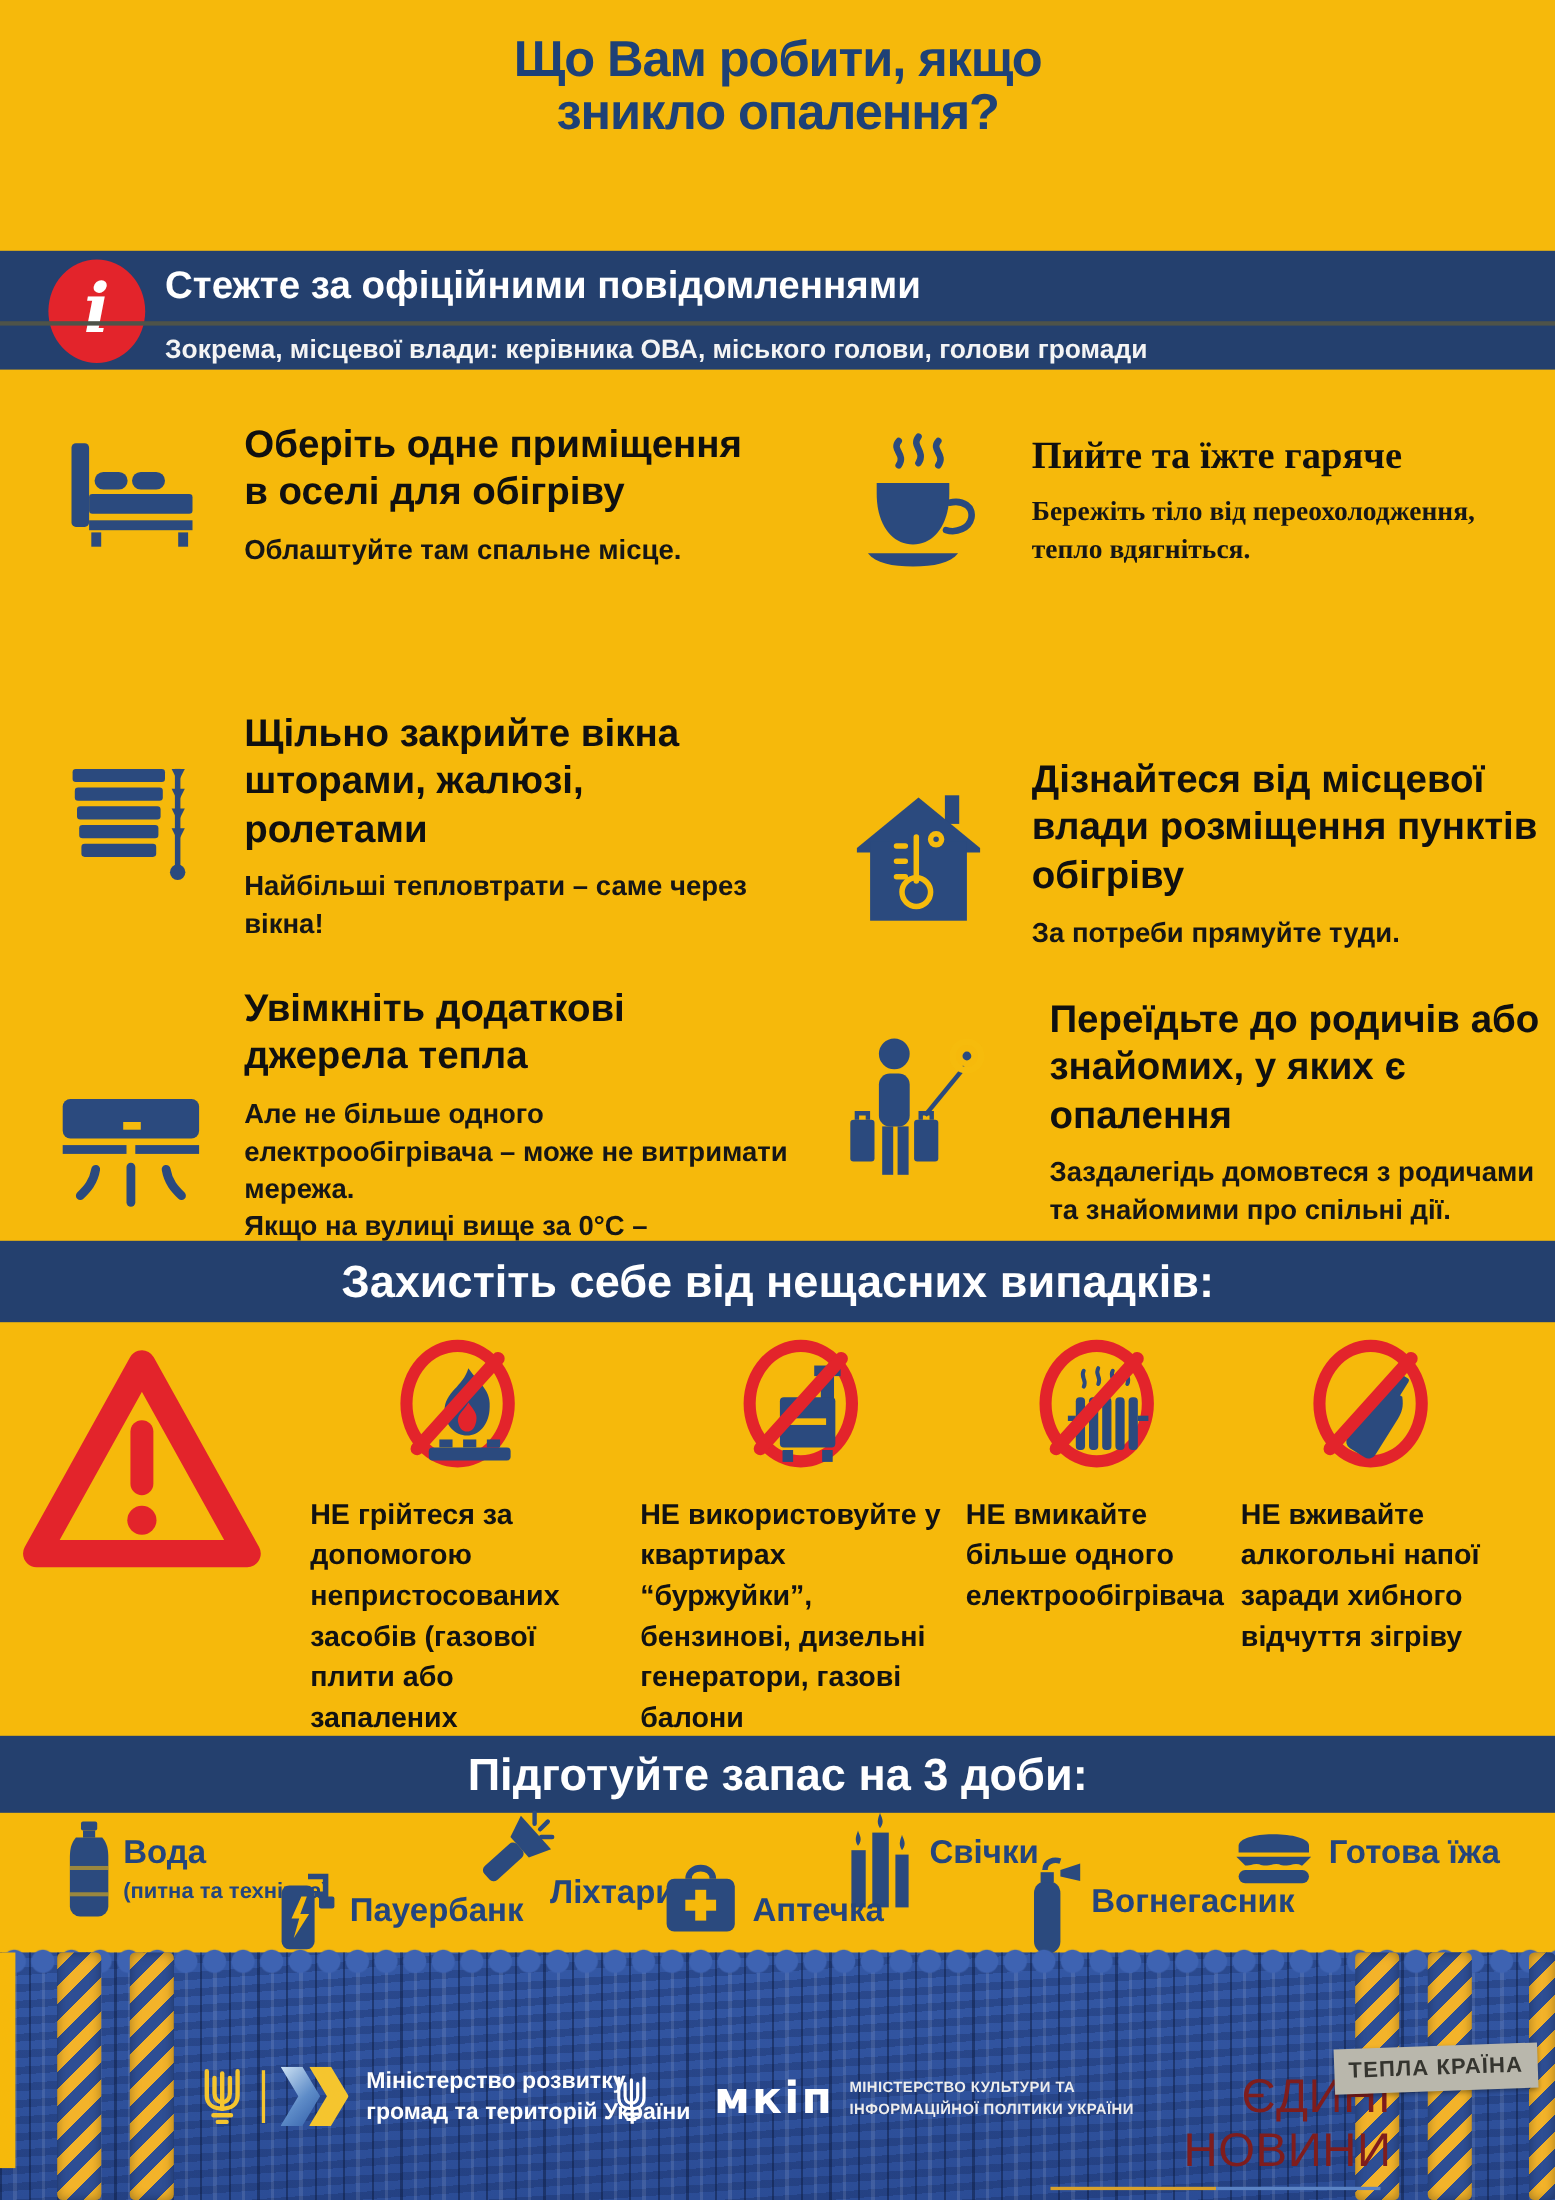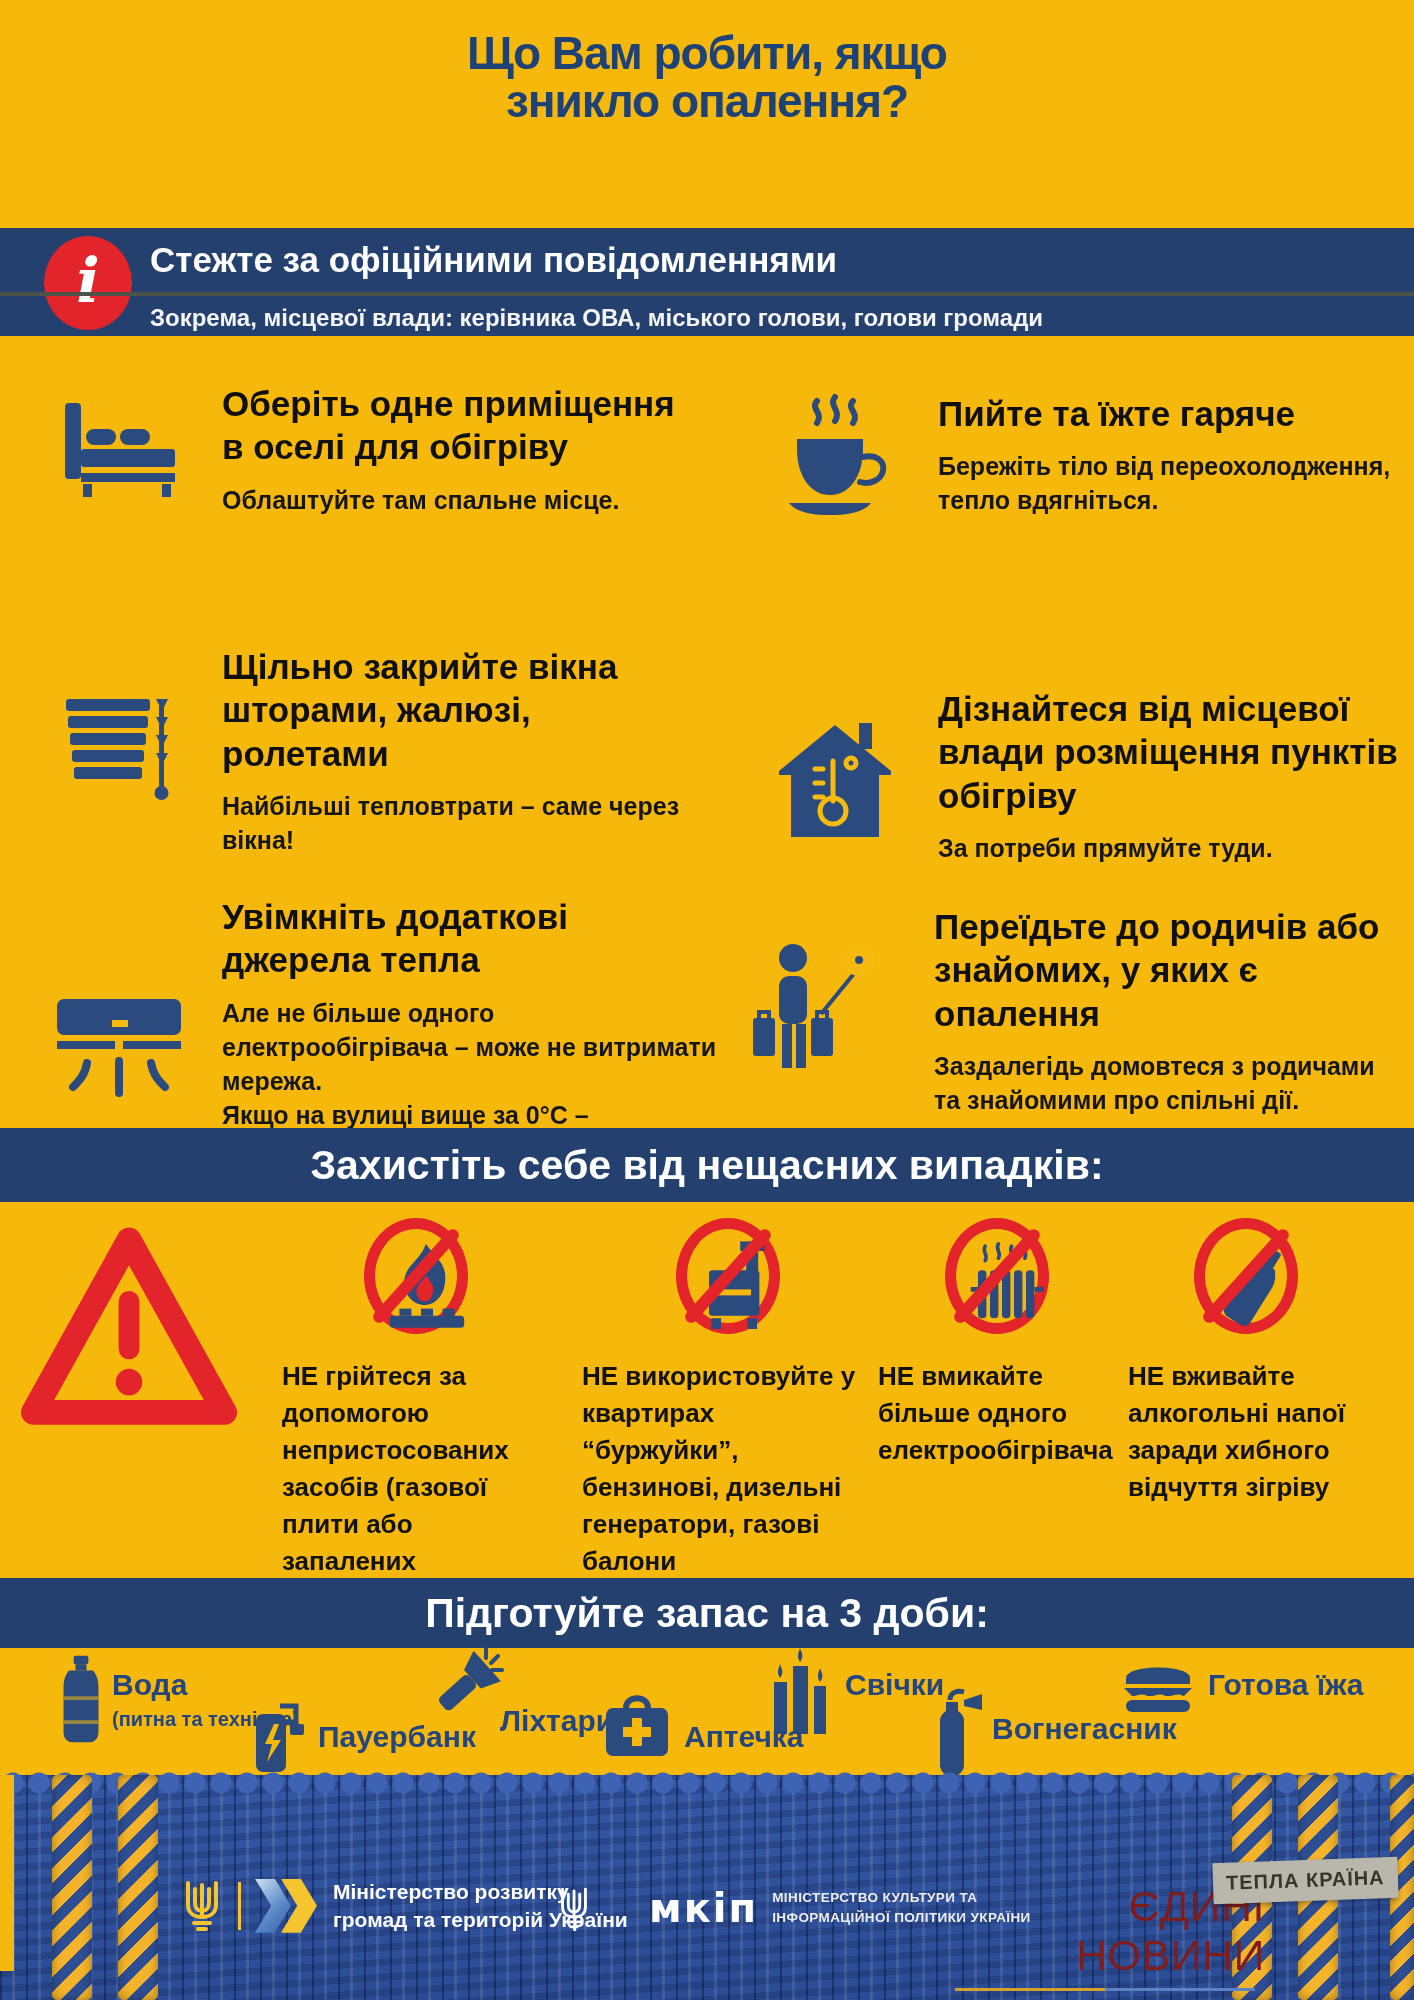--- a/index.html
+++ b/index.html
@@ -116,21 +116,21 @@
           <rect x="103" y="85" width="9" height="13"></rect>
         </g>
       </svg>
     </div>
     <div>
       <h3 class="tip-heading" data-interactable="false">Оберіть одне приміщення в оселі для обігріву</h3>
       <p class="tip-body prewrap" data-interactable="false">Облаштуйте там спальне місце.</p>
     </div>
   </div>
 
-  <div class="tip" style="left:760px;top:392px;width:650px;" data-interactable="false">
+  <div class="tip" style="left:760px;top:392px;width:650px;font-family:Liberation Serif, serif;" data-interactable="false">
     <div class="tip-icon">
       <svg width="120" height="124" viewBox="0 0 120 124" data-interactable="false">
         <g stroke="#2B4A7E" stroke-width="6" fill="none" stroke-linecap="round">
           <path d="M42 8c-7 8 7 12 0 22"></path>
           <path d="M60 4c-7 9 7 13 0 24"></path>
           <path d="M78 8c-7 8 7 12 0 22"></path>
           <path d="M88 64c13-3 22 4 20 14-2 9-13 14-23 11"></path>
         </g>
         <path d="M22 46h66v10c0 28-14 46-33 46S22 84 22 56z" fill="#2B4A7E"></path>
         <path d="M14 110h82c-7 9-22 12-41 12s-34-3-41-12z" fill="#2B4A7E"></path>
@@ -204,21 +204,21 @@
         </g>
       </svg>
     </div>
     <div>
       <h3 class="tip-heading" data-interactable="false">Увімкніть додаткові джерела тепла</h3>
       <p class="tip-body prewrap" data-interactable="false">Але не більше одного електрообігрівача – може не витримати мережа.
 Якщо на вулиці вище за 0°С – використовуйте кондиціонер, він безпечніше за інші засоби обігріву.</p>
     </div>
   </div>
 
-  <div class="tip" style="left:740px;top:905px;width:650px;gap:44px;" data-interactable="false">
+  <div class="tip" style="left:760px;top:905px;width:650px;gap:44px;" data-interactable="false">
     <div class="tip-icon">
       <svg width="140" height="150" viewBox="0 0 140 150" data-interactable="false">
         <g fill="#2B4A7E">
           <circle cx="48" cy="22" r="14"></circle>
           <rect x="34" y="40" width="28" height="48" rx="10"></rect>
           <rect x="37" y="88" width="10" height="44"></rect>
           <rect x="51" y="88" width="10" height="44"></rect>
           <rect x="8" y="82" width="22" height="38" rx="3"></rect>
           <rect x="66" y="82" width="22" height="38" rx="3"></rect>
         </g>

